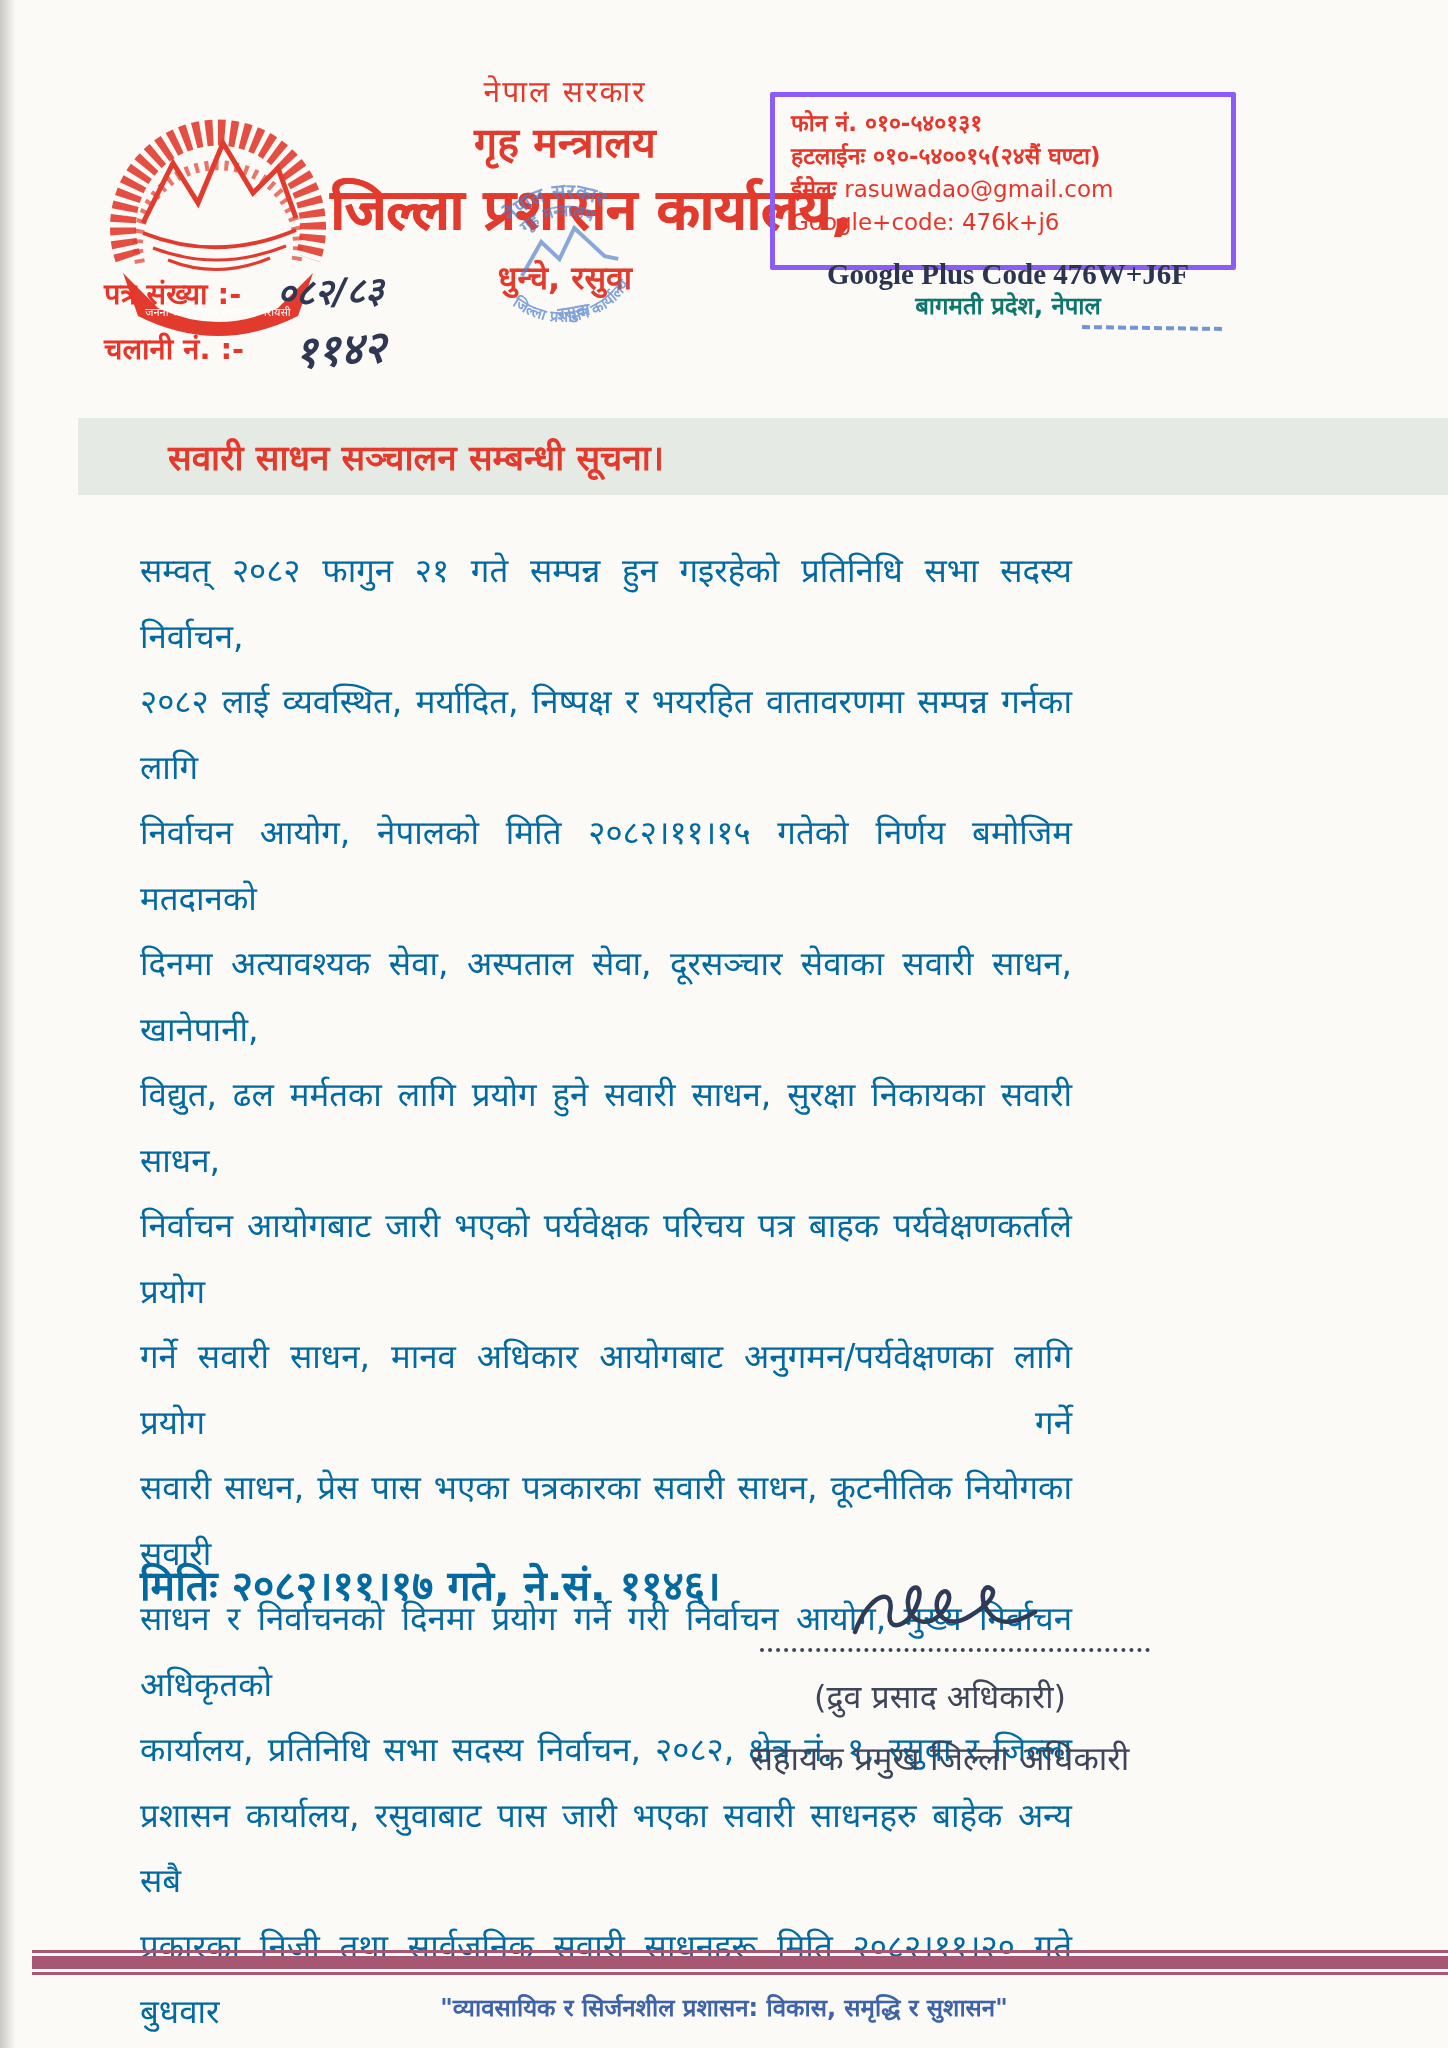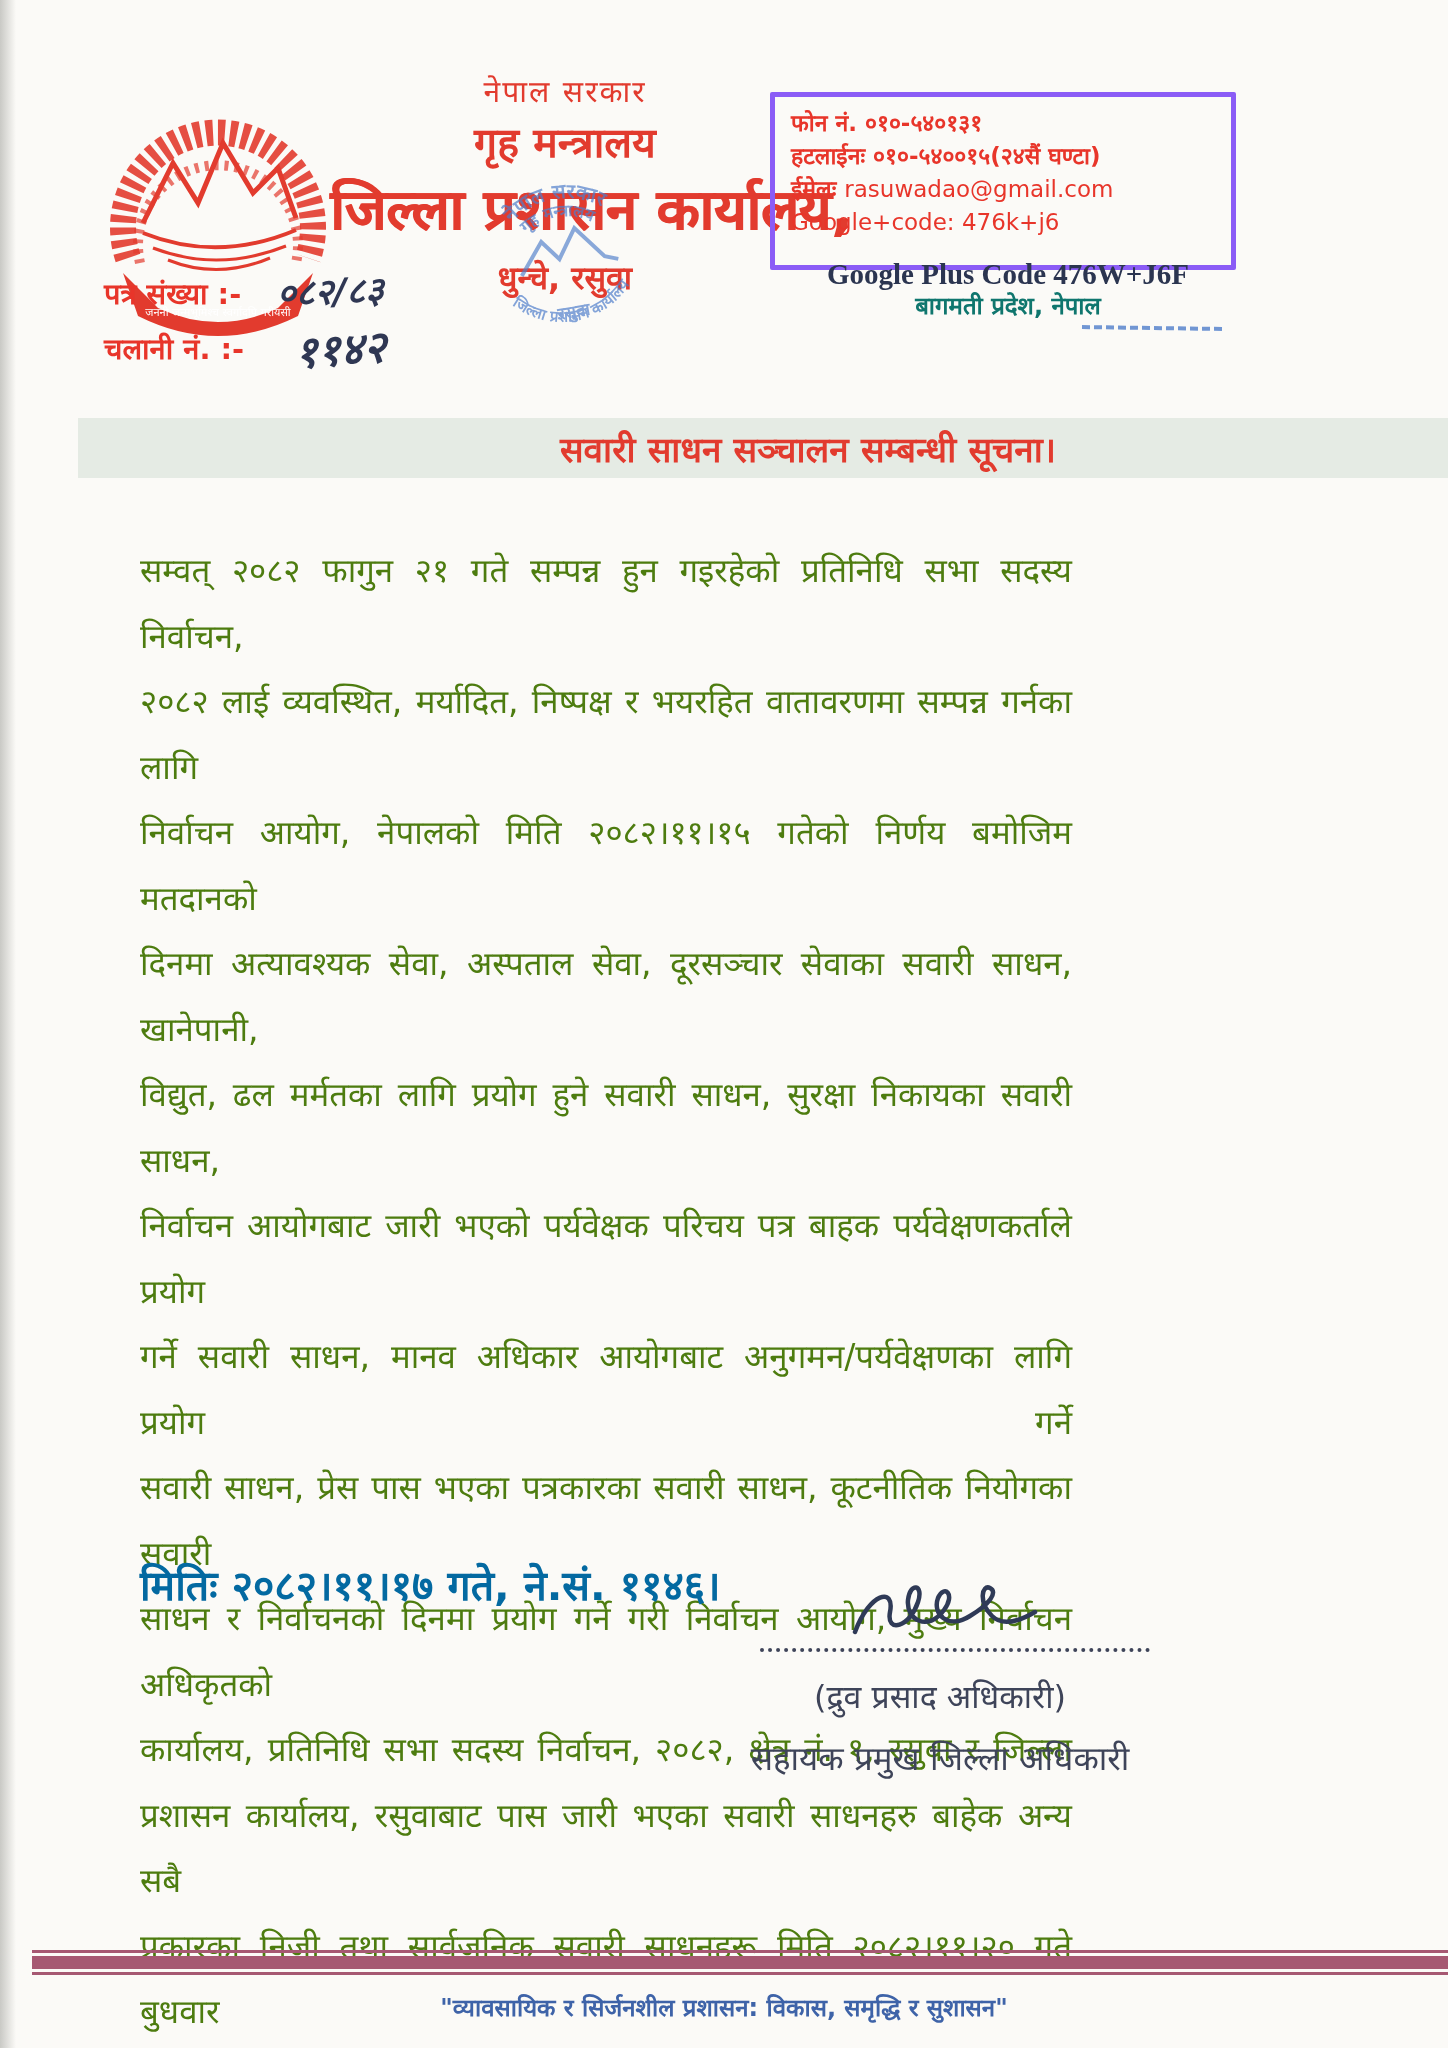--- a/index.html
+++ b/index.html
@@ -30,26 +30,26 @@
     font-size:24px;font-weight:bold;color:#0f766e;}
   
   .meta-row{position:absolute;color:#e8352a;font-weight:bold;font-size:29px;white-space:nowrap;}
   .meta-ref{left:104px;top:266px;}
   .meta-dispatch{left:104px;top:312px;}
   .hand{display:inline-block;color:#2f3753;font-weight:600;font-style:italic;
     transform:rotate(-2deg);margin-left:26px;}
   .hand-ref{font-size:36px;}
   .hand-dispatch{font-size:44px;transform:rotate(-4deg) translateY(6px);margin-left:40px;}
   
-  .subject-band{position:absolute;left:78px;right:0;top:418px;height:60px;background:#e5ebe4;
-    display:flex;align-items:center;justify-content:center;padding-left:90px;box-sizing:border-box;}
+  .subject-band{position:absolute;left:78px;right:0;top:418px;height:77px;background:#e5ebe4;
+    display:flex;align-items:center;padding-left:90px;box-sizing:border-box;}
   .subject-band span{color:#e23b2e;font-size:35px;font-weight:bold;white-space:nowrap;}
   
   .body-block{position:absolute;left:140px;top:538px;width:932px;}
-  .body-line{font-size:33px;line-height:65.5px;color:#4d7c0f;
+  .body-line{font-size:33px;line-height:65.5px;color:#0369a1;
     text-align:justify;text-align-last:justify;white-space:normal;}
   .date-line{position:absolute;left:140px;top:1556px;font-size:41px;font-weight:bold;color:#0369a1;}
   
   .sig-wrap{position:absolute;left:720px;top:1580px;width:440px;text-align:center;color:#3e4459;}
   .sig-art{position:relative;height:80px;}
   .sig-dots{position:absolute;left:40px;right:10px;bottom:8px;border-bottom:4px dotted #3e4459;}
   .sig-svg{position:absolute;left:120px;top:-8px;}
   .sig-name{font-size:32px;margin-top:14px;}
   .sig-title{font-size:33px;margin-top:18px;white-space:nowrap;}
   

